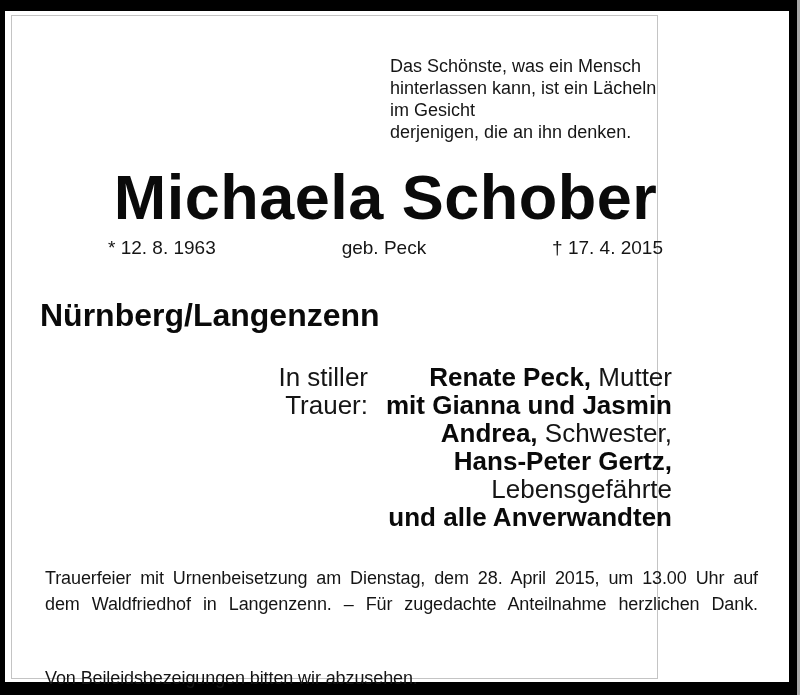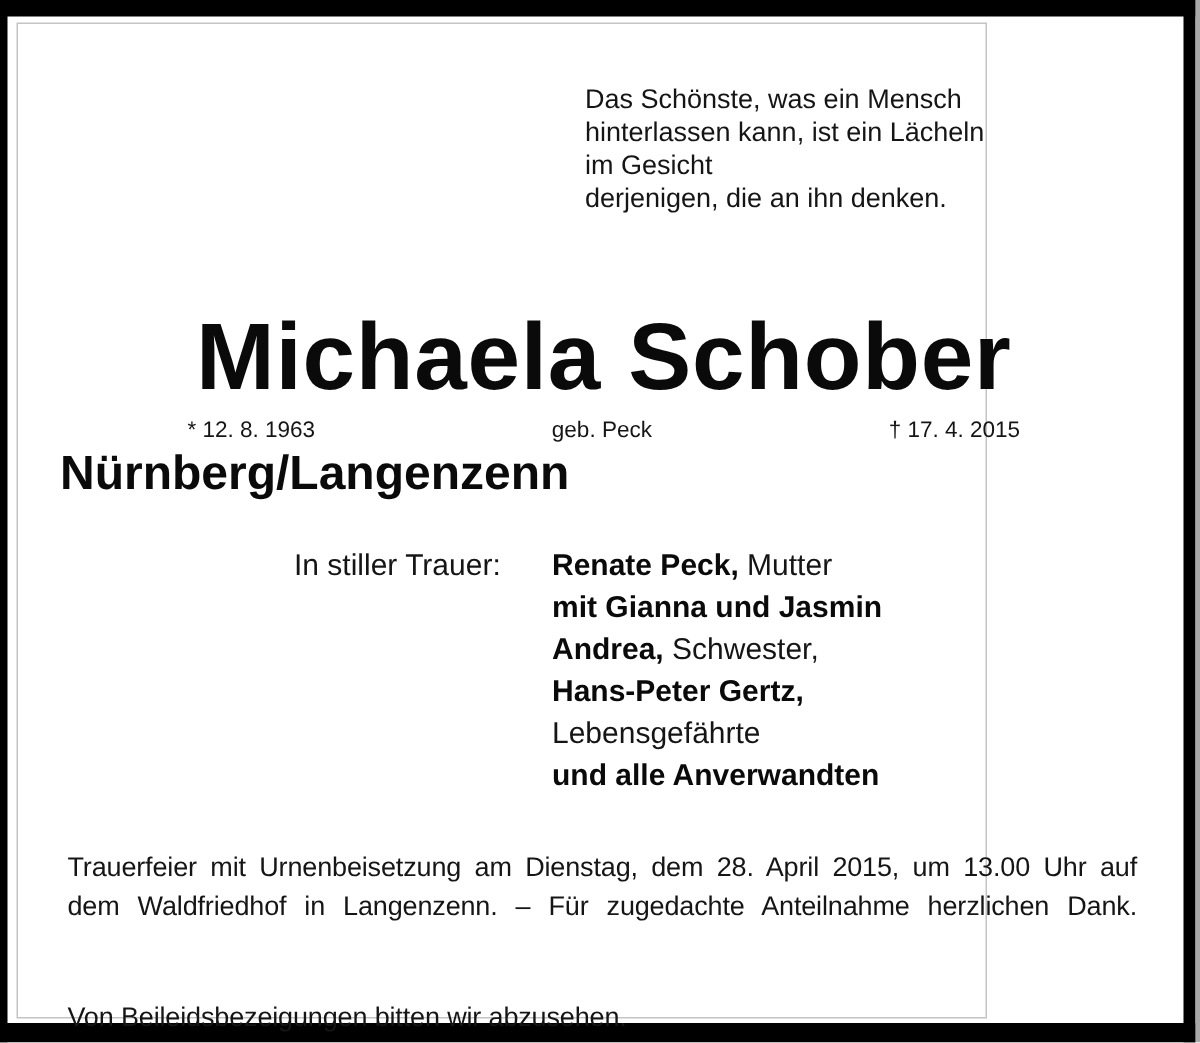--- a/index.html
+++ b/index.html
@@ -13,31 +13,31 @@
   .bar-top    { left: 0; top: 0; width: 797px; height: 11px; }
   .bar-bottom { left: 0; top: 682px; width: 797px; height: 13px; }
   .bar-left   { left: 0; top: 0; width: 5px; height: 695px; }
   .bar-right  { left: 789px; top: 0; width: 8px; height: 695px; }
   .scan-edge  { position: absolute; left: 797px; top: 0; width: 3px; height: 695px; background: #a8a8a8; }
   .hairline   { position: absolute; left: 11px; top: 15px; right: 14px; bottom: 16px;
                 border: 1px solid #c4c4c4; pointer-events: none; }
 
   .quote { position: absolute; left: 390px; top: 55px; font-size: 18px; line-height: 22px; color: #151515; }
 
-  .header-block { position: absolute; left: 125px; top: 166px; width: 555px; text-align: center; margin-top: 41px; }
+  .header-block { position: absolute; left: 108px; top: 166px; width: 555px; text-align: center; }
   .deceased-name { font-size: 63px; line-height: 63px; font-weight: bold; letter-spacing: 0.5px;
                    color: #0a0a0a; white-space: nowrap; }
   .dates-row { display: flex; justify-content: space-between; align-items: baseline;
-               margin-top: 8px; font-size: 15px; color: #151515; }
+               margin-top: 8px; font-size: 19px; color: #151515; }
   .dates-row .mid { text-align: center; }
 
   .location { position: absolute; left: 40px; top: 297px; font-size: 32px; font-weight: bold; color: #0a0a0a; }
 
   .mourners { position: absolute; left: 196px; top: 363px; display: grid;
-              grid-template-columns: 172px auto; font-size: 20px; line-height: 28px; color: #151515; }
+              grid-template-columns: 172px auto; font-size: 26px; line-height: 28px; color: #151515; text-align: right; }
   .mourner-lines .bold-part { font-weight: bold; color: #0a0a0a; }
   .mourner-lines .rest-part { font-weight: normal; white-space: pre-wrap; }
 
   .outro { position: absolute; left: 45px; top: 565px; width: 713px; font-size: 18px;
            line-height: 26px; color: #151515; letter-spacing: -0.1px; }
   .outro-line { text-align: justify; text-align-last: justify; white-space: normal; }
   .outro-line:last-child { text-align-last: left; margin-top: 48px; }
 </style>
 </head>
 <body>

